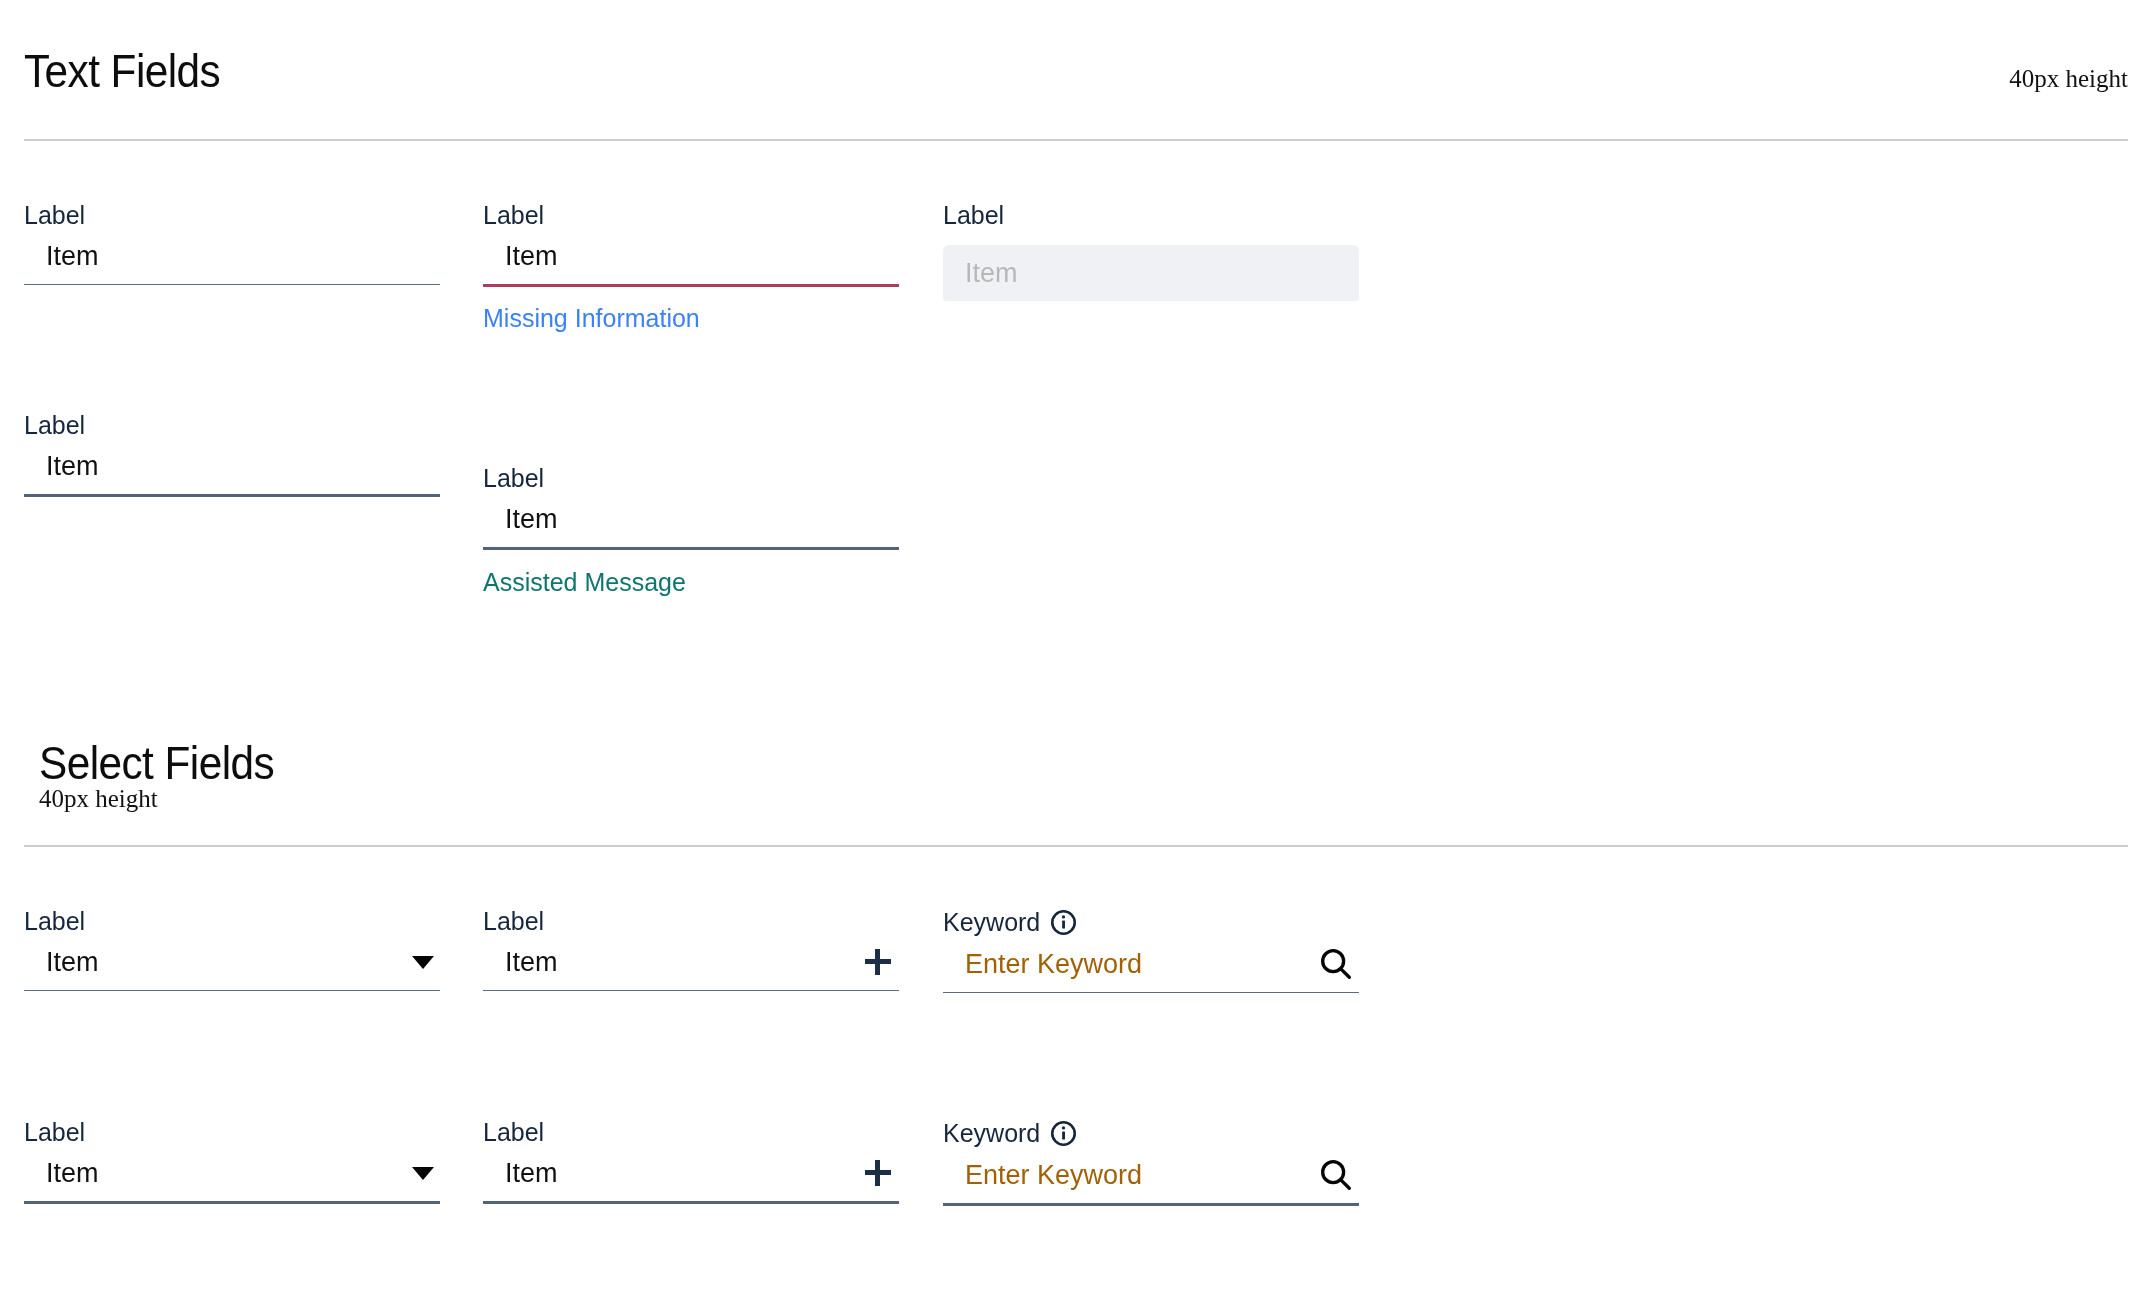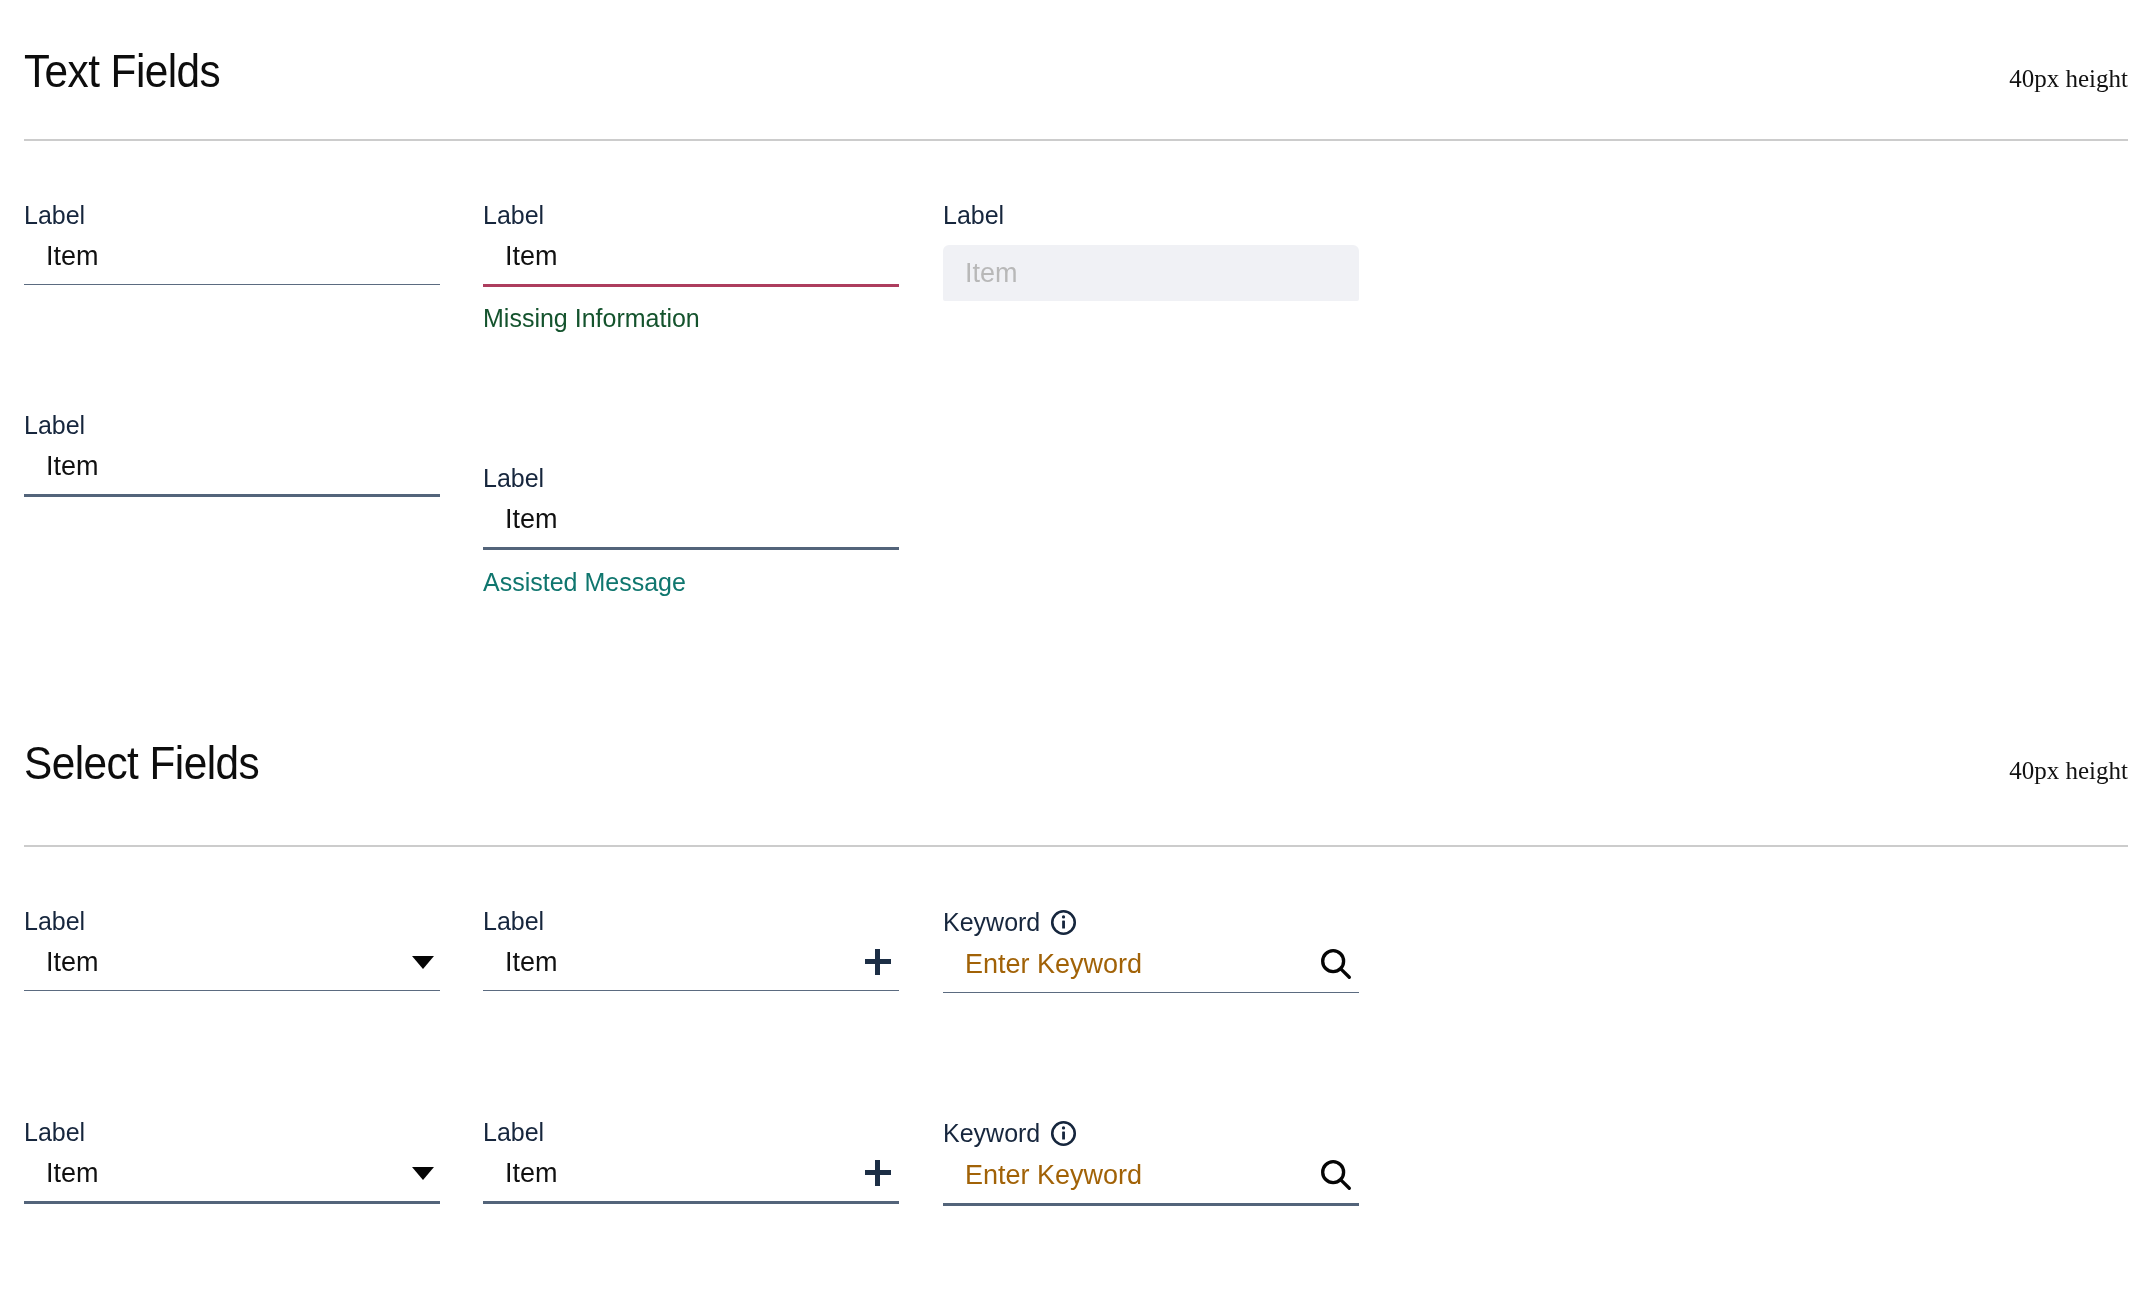--- a/index.html
+++ b/index.html
@@ -94,21 +94,21 @@
     background: #5b6b80;
   }
   .underline.thick { height: 3px; background: #53647a; }
   .underline.error { height: 3px; background: #ad3d5e; }
 
   .helper {
     font-size: 25px;
     line-height: 1;
     white-space: nowrap;
   }
-  .helper.error { color: #14532d; }
+  .helper.error { color: #3b82f6; }
   .helper.assist { color: #0f766e; }
 
   
   .disabled-box {
     width: 416px;
     height: 56px;
     background: #f0f1f5;
     border-radius: 6px 6px 2px 2px;
     display: flex;
     align-items: center;
@@ -195,21 +195,21 @@
       <div class="control">
         <span class="control-value">Item</span>
       </div>
       <div class="underline thick"></div>
       <div class="helper assist" style="margin-top:20px;">Assisted Message</div>
     </div>
   </div>
 
   <div class="section abs" style="left:24px; top:706px; width:2104px;">
 
-    <div class="section-head" style="position:absolute; left:0; top:34px;">
+    <div class="section-head" style="position:absolute; left:15px; top:34px;flex-direction:column;">
       <div class="section-title">Select Fields</div>
       <div class="section-note">40px height</div>
     </div>
 
     <div class="section-rule" style="position:absolute; left:0; top:139px;"></div>
 
     <div class="field abs" style="left:0; top:203px;">
       <div class="field-label">Label</div>
       <div class="control">
         <span class="control-value">Item</span>

